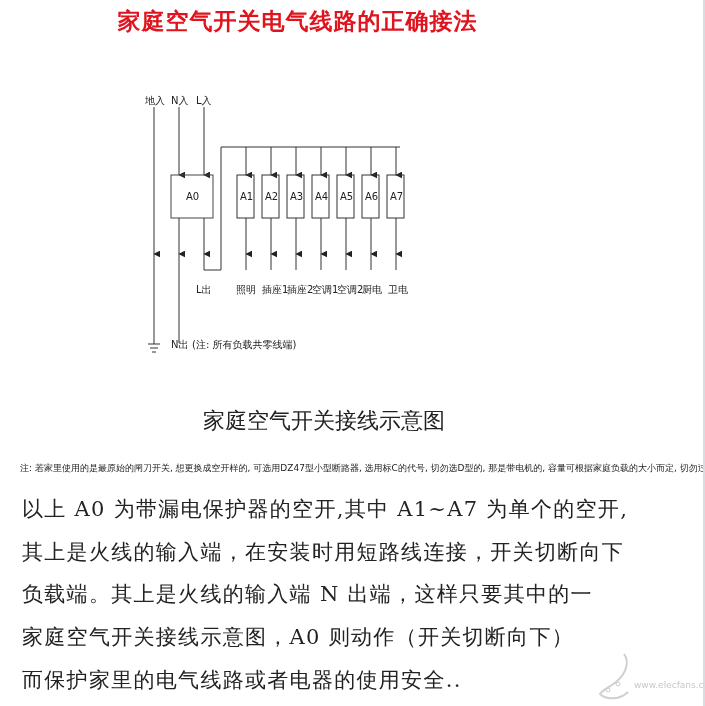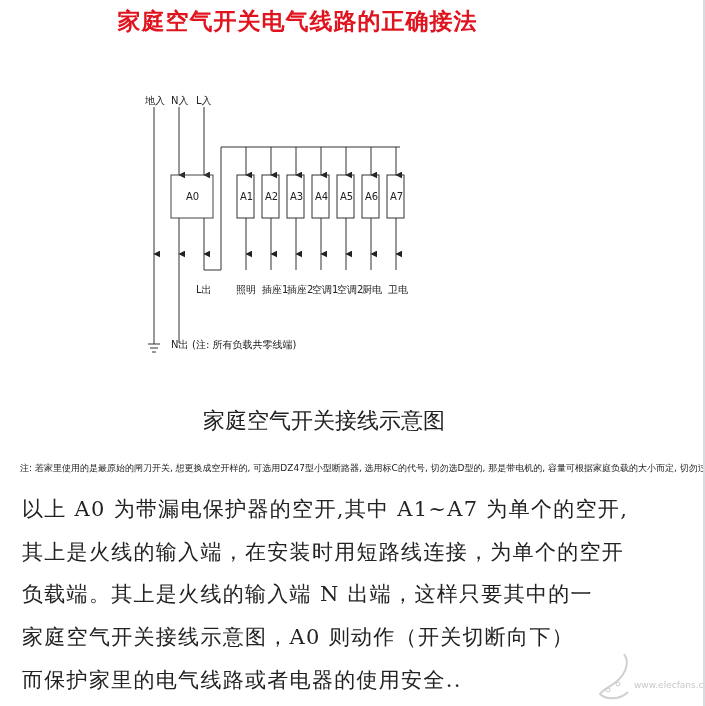--- a/index.html
+++ b/index.html
@@ -103,21 +103,21 @@
   <text class="lbl" x="388" y="293">卫电</text>
   <text class="lbl" x="171" y="348">N出</text>
   <text class="lbl" x="192" y="348">(注: 所有负载共零线端)</text>
 </svg>
 
 <div class="caption">家庭空气开关接线示意图</div>
 
 <div class="note">注: 若家里使用的是最原始的闸刀开关, 想更换成空开样的, 可选用DZ47型小型断路器, 选用标C的代号, 切勿选D型的, 那是带电机的, 容量可根据家庭负载的大小而定, 切勿过大或过小</div>
 
 <div class="para" style="top:495px">以上 A0 为带漏电保护器的空开,其中 A1~A7 为单个的空开,</div>
-<div class="para" style="top:538px">其上是火线的输入端，在安装时用短路线连接，为单个的空开</div>
+<div class="para" style="top:538px">其上是火线的输入端，在安装时用短路线连接，开关切断向下</div>
 <div class="para" style="top:580px">负载端。其上是火线的输入端 N 出端，这样只要其中的一</div>
 <div class="para" style="top:623px">家庭空气开关接线示意图，A0  则动作（开关切断向下）</div>
 <div class="para" style="top:666px">而保护家里的电气线路或者电器的使用安全..</div>
 
 <div class="watermark">
   <svg width="40" height="50" viewBox="0 0 40 50" style="position:absolute;left:0;top:0">
     <path d="M28,2 C34,10 30,22 20,30 C14,35 6,38 4,42 C10,48 24,48 32,40" stroke="#d0d0d0" stroke-width="2" fill="none"></path>
     <circle cx="12" cy="38" r="2" fill="none" stroke="#ccc"></circle>
     <circle cx="22" cy="32" r="2" fill="none" stroke="#ccc"></circle>
   </svg>

